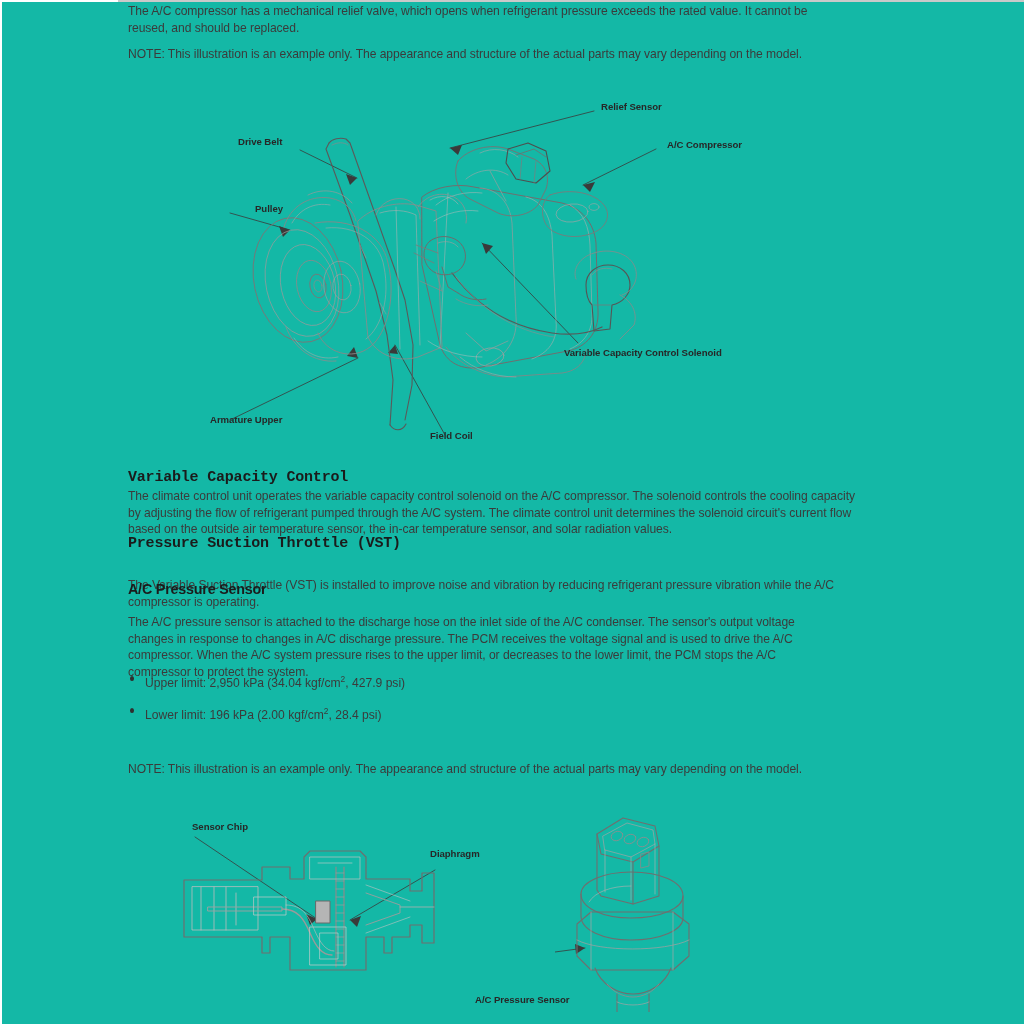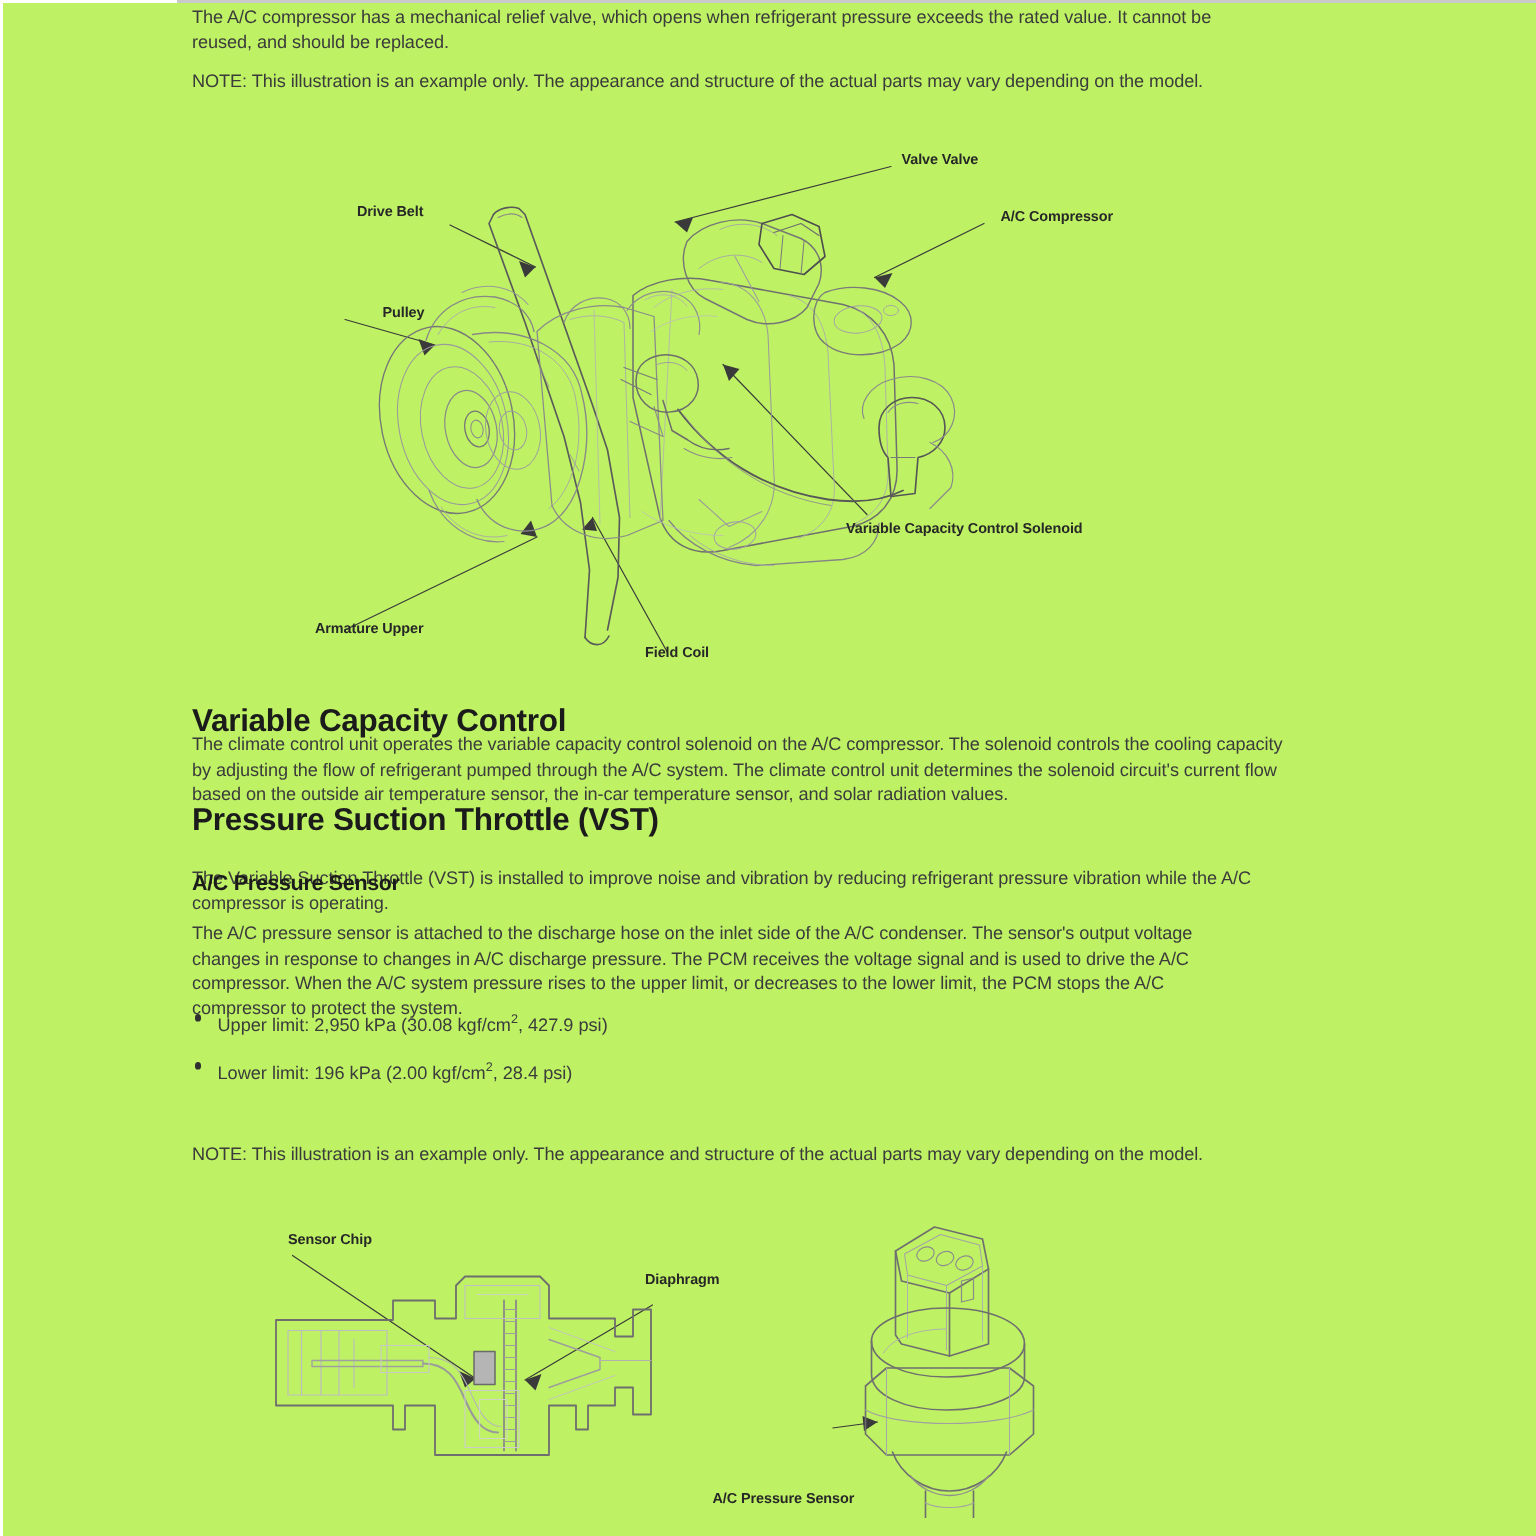--- a/index.html
+++ b/index.html
@@ -7,21 +7,21 @@
     padding: 0;
     background: #ffffff;
   }
   body {
     font-family: "Liberation Sans", sans-serif;
   }
   #page {
     position: relative;
     width: 1024px;
     height: 1024px;
-    background: #bef264;
+    background: #14b8a6;
     overflow: hidden;
     box-sizing: border-box;
   }
   .edge-top {
     position: absolute;
     left: 0; top: 0; width: 1024px; height: 2px;
     background: linear-gradient(to right, #ffffff 0px, #ffffff 118px, #c9c9c9 118px, #c9c9c9 1024px);
   }
   .edge-left {
     position: absolute;
@@ -36,21 +36,21 @@
     font-size: 12.1px;
     line-height: 16.5px;
     letter-spacing: -0.05px;
   }
   .h-sec {
     position: absolute;
     color: #1b1b1b;
     font-weight: bold;
     letter-spacing: -0.2px;
   }
-  .h-sec.lvl1 { font-size: 21px; }
+  .h-sec.lvl1 { font-size: 15px; font-family: Liberation Mono, monospace; }
   .h-sec.lvl2 { font-size: 14.3px; }
 
   .bullets {
     position: absolute;
     margin: 0;
     padding: 0;
     list-style: none;
   }
   .bullets li {
     position: relative;
@@ -208,41 +208,41 @@
         <ellipse cx="300" cy="262" rx="14" ry="9" transform="rotate(-8 300 262)" stroke="#a2a2a2" stroke-width="0.7"></ellipse>
         <path d="M276,238 L296,256 L318,246" stroke="#9b9b9b" stroke-width="0.7"></path>
 
         <path d="M246,110 C258,100 276,96 292,98" stroke="#b4b4b4" stroke-width="0.55"></path>
         <path d="M244,126 C256,118 272,114 288,116" stroke="#bcbcbc" stroke-width="0.5"></path>
         <path d="M238,246 C252,256 272,262 292,262" stroke="#bcbcbc" stroke-width="0.5"></path>
       </g>
     </svg>
   </div>
 
-  <div class="clabel" style="left:601px; top:101px;">Valve Valve</div>
+  <div class="clabel" style="left:601px; top:101px;">Relief Sensor</div>
   <div class="clabel" style="left:667px; top:139px;text-align:right;">A/C Compressor</div>
   <div class="clabel" style="left:238px; top:136px;">Drive Belt</div>
   <div class="clabel" style="left:215px; top:203px;padding-left:40px;">Pulley</div>
   <div class="clabel" style="left:210px; top:414px;">Armature Upper</div>
   <div class="clabel" style="left:430px; top:430px;">Field Coil</div>
   <div class="clabel" style="left:564px; top:347px;text-align:right;">Variable Capacity Control Solenoid</div>
 
   <div class="h-sec lvl1" style="left:128px; top:469px;">Variable Capacity Control</div>
   <div class="txt" style="left:128px; top:488px; width:728px;">The climate control unit operates the variable capacity control solenoid on the A/C compressor. The solenoid controls the cooling capacity by adjusting the flow of refrigerant pumped through the A/C system. The climate control unit determines the solenoid circuit's current flow based on the outside air temperature sensor, the in-car temperature sensor, and solar radiation values.</div>
 
   <div class="h-sec lvl1" style="left:128px; top:535px;">Pressure Suction Throttle (VST)</div>
   <div class="txt" style="left:128px; top:553px; width:728px;margin-top:24px;">The Variable Suction Throttle (VST) is installed to improve noise and vibration by reducing refrigerant pressure vibration while the A/C compressor is operating.</div>
 
   <div class="h-sec lvl2" style="left:128px; top:581px;">A/C Pressure Sensor</div>
   <div class="txt" style="left:128px; top:614px; width:705px;">The A/C pressure sensor is attached to the discharge hose on the inlet side of the A/C condenser. The sensor's output voltage changes in response to changes in A/C discharge pressure. The PCM receives the voltage signal and is used to drive the A/C compressor. When the A/C system pressure rises to the upper limit, or decreases to the lower limit, the PCM stops the A/C compressor to protect the system.</div>
 
   <ul class="bullets" style="left:128px; top:675px; width:560px;">
     <li>
       <span class="bdot"></span>
-      <span>Upper limit: 2,950 kPa (30.08 kgf/cm</span><sup>2</sup><span>, 427.9 psi)</span>
+      <span>Upper limit: 2,950 kPa (34.04 kgf/cm</span><sup>2</sup><span>, 427.9 psi)</span>
     </li>
     <li>
       <span class="bdot"></span>
       <span>Lower limit: 196 kPa (2.00 kgf/cm</span><sup>2</sup><span>, 28.4 psi)</span>
     </li>
   </ul>
 
   <div class="txt" style="left:128px; top:761px; width:740px;">NOTE: This illustration is an example only. The appearance and structure of the actual parts may vary depending on the model.</div>
 
   <div class="fig" style="left:170px; top:815px; width:330px; height:175px;">

